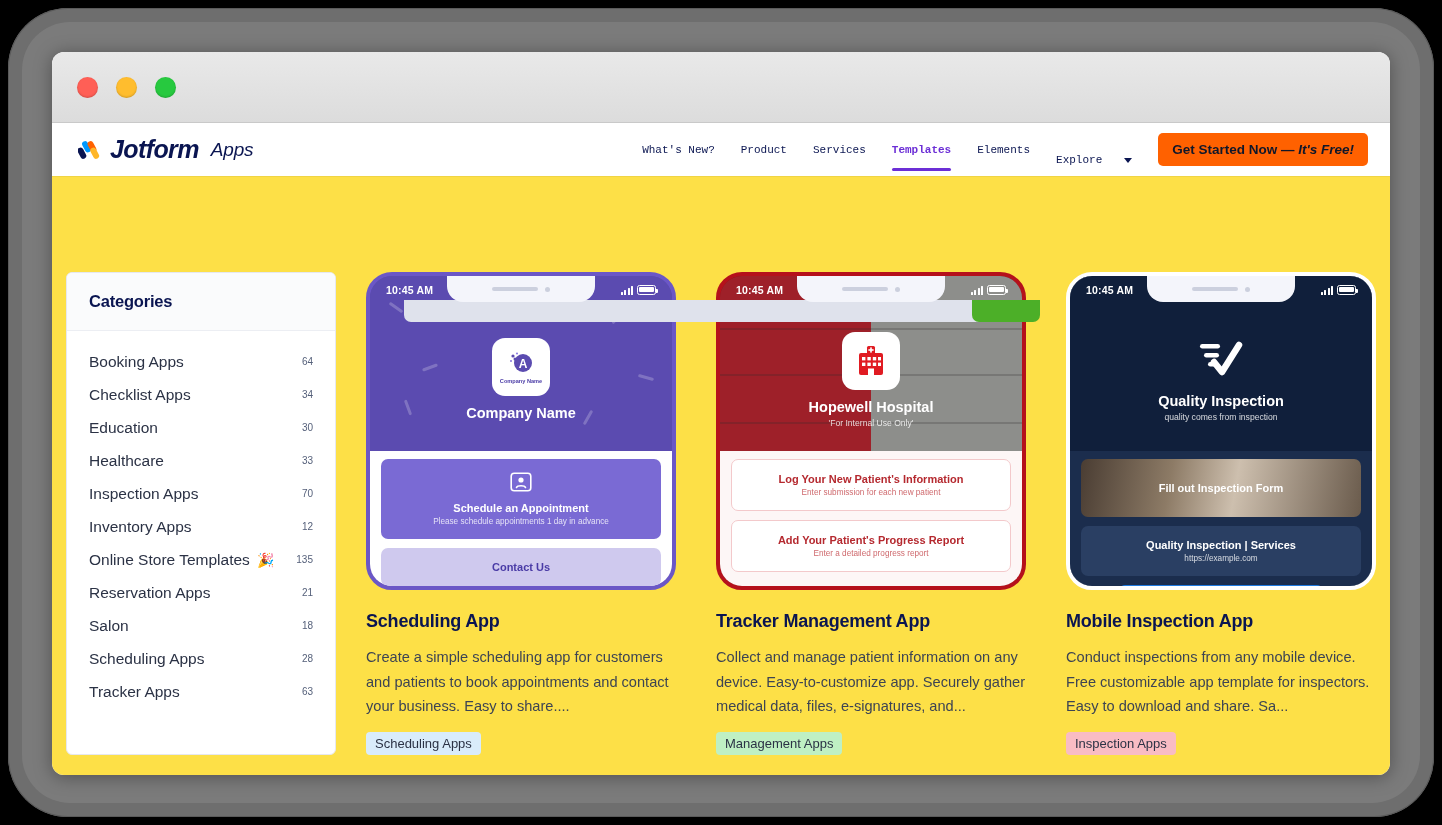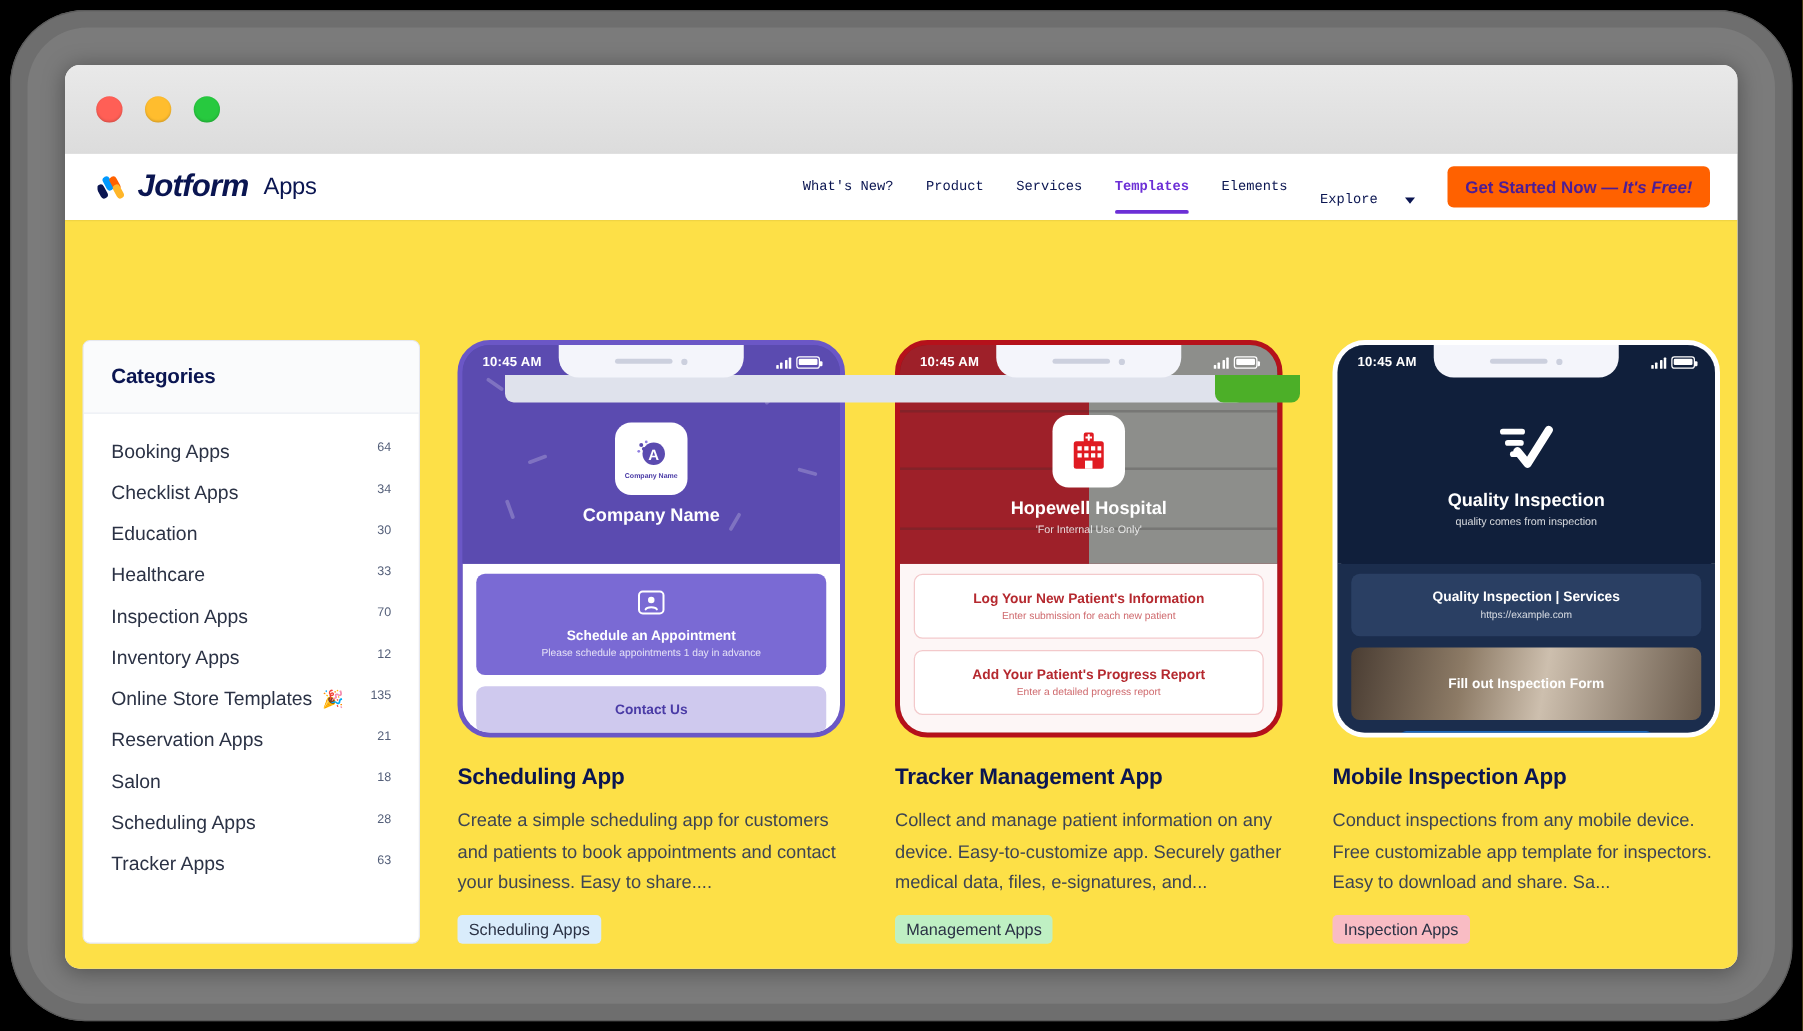--- a/index.html
+++ b/index.html
@@ -79,20 +79,21 @@
     font-weight: bold;
     color: #0a1551;
     letter-spacing: -.6px;
     font-style: italic;
   }
   #brand-sub {
     font-size: 19px;
     color: #0a1551;
     letter-spacing: -.2px;
     margin-left: 2px;
+    font-style: italic;
   }
 
   #main-nav {
     margin-left: auto;
     display: flex;
     align-items: center;
     gap: 26px;
   }
   .nav-item {
     font-size: 11px;
@@ -114,21 +115,21 @@
   }
   .nav-item.has-caret { display: flex; align-items: center; gap: 22px; margin-top: 21px; }
   .caret {
     width: 0; height: 0;
     border-left: 4px solid transparent;
     border-right: 4px solid transparent;
     border-top: 5px solid #0a1551;
   }
   #cta-button {
     background: #ff6100;
-    color: #4c1d95;
+    color: #0f172a;
     font-size: 13.5px;
     font-weight: bold;
     border: none;
     border-radius: 5px;
     padding: 9px 14px;
     white-space: nowrap;
     cursor: pointer;
     font-family: "Liberation Sans", sans-serif;
   }
   #cta-button .ital { font-style: italic; }
@@ -190,20 +191,21 @@
   }
   #categories-title {
     font-size: 16.5px;
     font-weight: bold;
     color: #0a1551;
     letter-spacing: -.2px;
   }
   #categories-list { padding: 14px 0 6px 0; }
   .category-row {
     display: flex;
+    align-items: center;
     padding: 7.5px 22px;
     cursor: pointer;
   }
   .category-label {
     font-size: 15.5px;
     color: #2b3245;
     white-space: nowrap;
   }
   .category-emoji { font-size: 14px; margin-left: 8px; }
   .category-count {
@@ -677,26 +679,26 @@
                     <rect x="6" y="15" width="15" height="4.6" rx="2.3" fill="#ffffff"></rect>
                     <rect x="10" y="24" width="10" height="4.6" rx="2.3" fill="#ffffff"></rect>
                     <path d="M16 24 L24 34 L41 7" fill="none" stroke="#ffffff" stroke-width="6.5" stroke-linecap="round" stroke-linejoin="round"></path>
                   </svg>
                 </div>
                 <div class="app-title">Quality Inspection</div>
                 <div class="app-subtitle">quality comes from inspection</div>
               </div>
 
               <div class="phone-body navy">
+                <div class="tile tile-photo">
+                  <div class="tile-title t-white">Fill out Inspection Form</div>
+                </div>
                 <div class="tile tile-navy">
                   <div class="tile-title t-white">Quality Inspection | Services</div>
                   <div class="tile-sub t-white-dim">https://example.com</div>
-                </div>
-                <div class="tile tile-photo">
-                  <div class="tile-title t-white">Fill out Inspection Form</div>
                 </div>
                 <div class="tile tile-blue" style="margin:0 38px"></div>
               </div>
             </div>
           </div>
 
           <div class="card-title">Mobile Inspection App</div>
           <div class="card-desc">Conduct inspections from any mobile device. Free customizable app template for inspectors. Easy to download and share. Sa...</div>
           <div class="card-tag tag-pink">Inspection Apps</div>
         </div>

